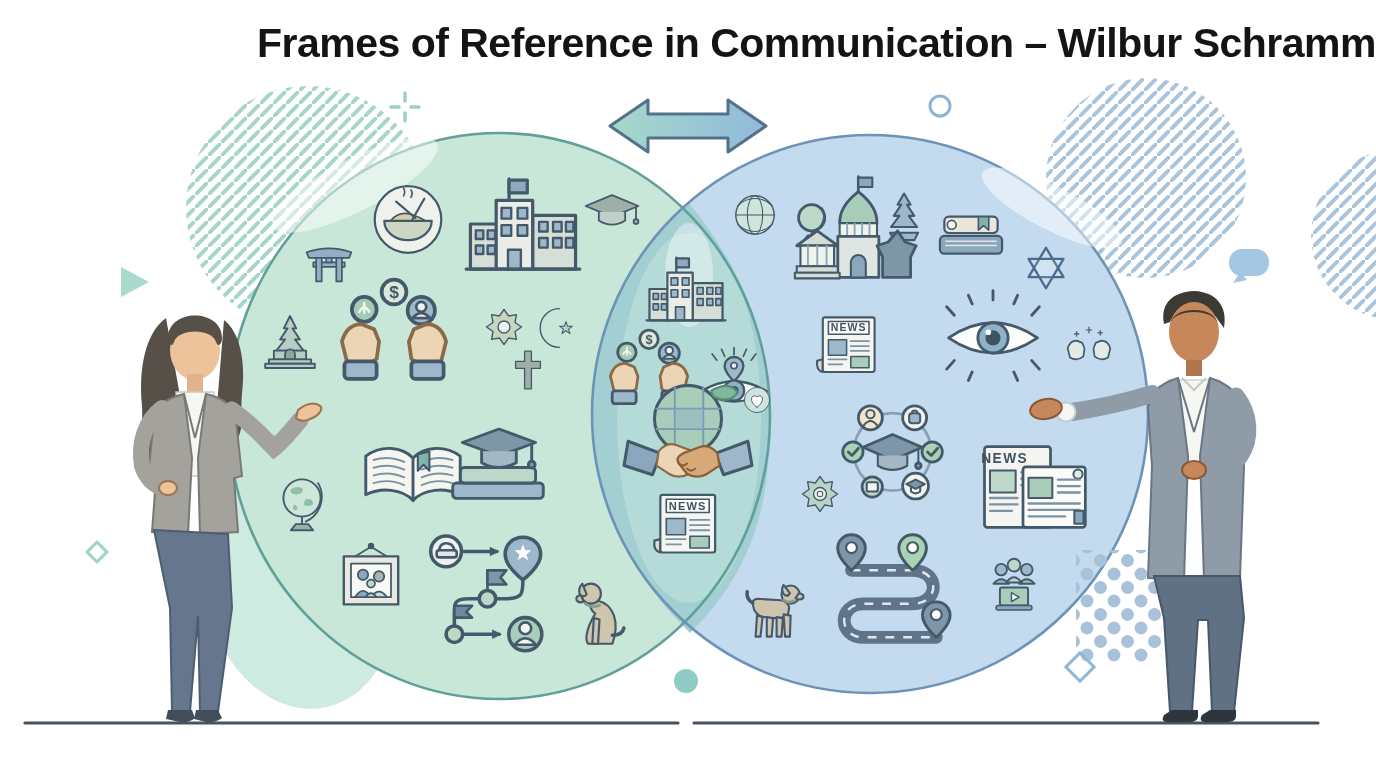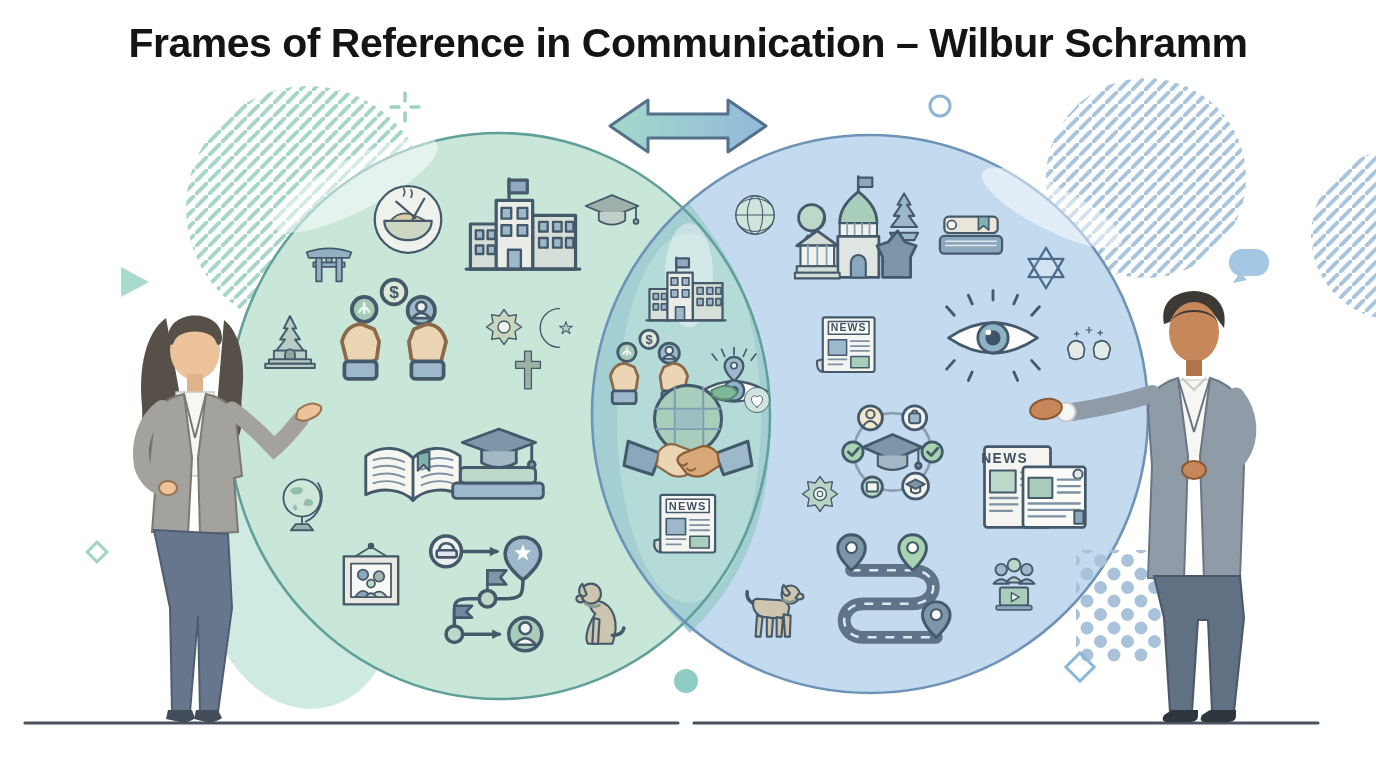--- a/index.html
+++ b/index.html
@@ -1,18 +1,18 @@
 <!DOCTYPE html>
 <html><head>
 <meta charset="utf-8">
 <style>
   html,body{margin:0;padding:0;background:#ffffff;}
   .stage{position:relative;width:1376px;height:768px;overflow:hidden;background:#ffffff;
          font-family:"Liberation Sans",sans-serif;}
-  h1.title{position:absolute;top:20px;left:0;width:100%;margin:0;text-align:center;
+  h1.title{position:absolute;top:20px;left:0;width:100%;margin:0;text-align:right;
            font-size:41px;font-weight:800;letter-spacing:-0.5px;color:#141414;}
   #scene{position:absolute;left:0;top:0;}
   #scene .ol{stroke:#44596a;stroke-width:3;stroke-linecap:round;stroke-linejoin:round;}
   #scene .ln{stroke:#44596a;stroke-width:3;fill:none;stroke-linecap:round;stroke-linejoin:round;}
   #scene .thin{stroke-width:2.2;}
   #scene text.nt{font:700 15px "Liberation Sans",sans-serif;fill:#3f5262;letter-spacing:1.5px;
                  text-anchor:middle;stroke:none;}
   #scene text.dl{font:700 14px "Liberation Sans",sans-serif;fill:#44596a;text-anchor:middle;stroke:none;}
 </style>
 </head>

